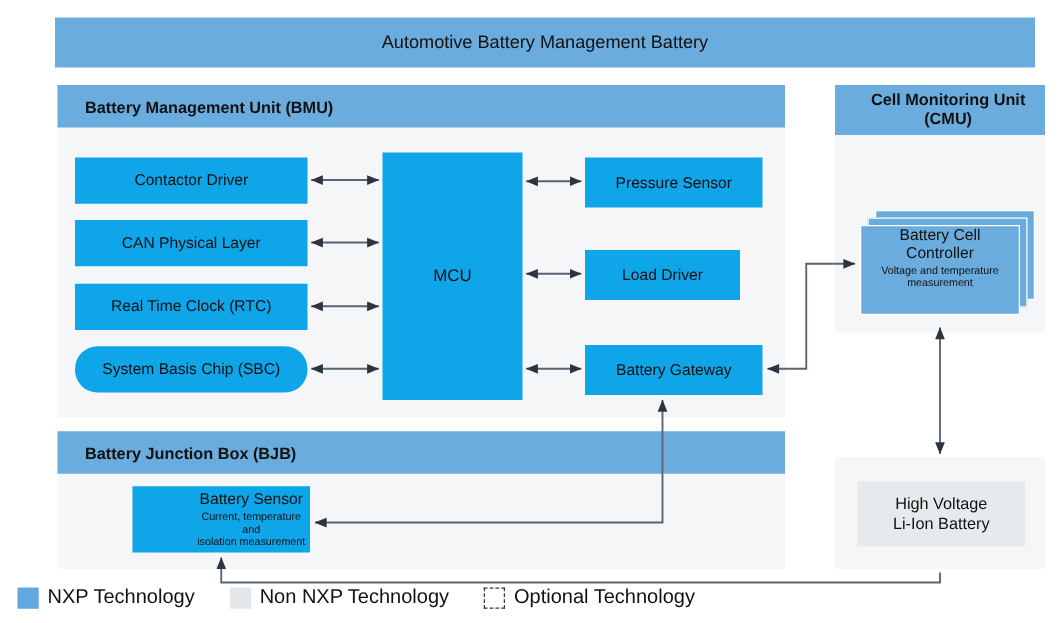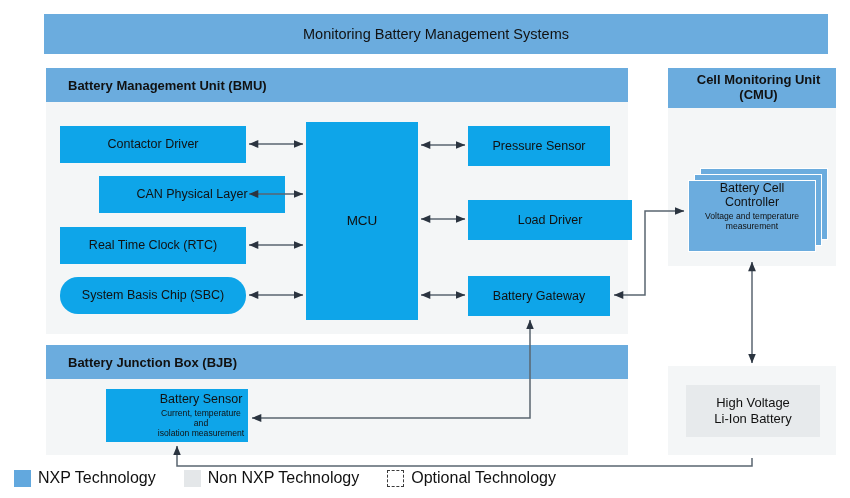--- a/index.html
+++ b/index.html
@@ -97,49 +97,49 @@
   .sw-non { background: #E4E7E9; }
   .sw-opt { background: #ffffff; border: 1.6px dashed #3b3b3b; box-sizing: border-box; }
   .legend-gap { width: 28px; }
 </style>
 </head>
 <body>
 
 <div id="canvas">
 
   <div class="abs title-bar">
-    <span>Monitoring Battery Management Systems</span>
+    <span>Automotive Battery Management Battery</span>
   </div>
 
   <div class="abs panel-body" style="left:46px; top:68px; width:582px; height:266px;"></div>
   <div class="abs panel-head" style="left:46px; top:68px; width:582px; height:34px;">
     <span>Battery Management Unit (BMU)</span>
   </div>
 
   <div class="abs nxp-box" style="left:60px; top:126px; width:186px; height:37px;">
     <span>Contactor Driver</span>
   </div>
-  <div class="abs nxp-box" style="left:60px; top:176px; width:186px; height:37px;margin-left:39px;">
+  <div class="abs nxp-box" style="left:60px; top:176px; width:186px; height:37px;">
     <span>CAN Physical Layer</span>
   </div>
   <div class="abs nxp-box" style="left:60px; top:227px; width:186px; height:37px;">
     <span>Real Time Clock (RTC)</span>
   </div>
   <div class="abs nxp-box" style="left:60px; top:277px; width:186px; height:37px;border-radius:18px;">
     <span>System Basis Chip (SBC)</span>
   </div>
 
   <div class="abs nxp-box" style="left:306px; top:122px; width:112px; height:198px;">
     <span class="mcu-label">MCU</span>
   </div>
 
   <div class="abs nxp-box" style="left:468px; top:126px; width:142px; height:40px;">
     <span>Pressure Sensor</span>
   </div>
-  <div class="abs nxp-box" style="left:468px; top:200px; width:164px; height:40px;">
+  <div class="abs nxp-box" style="left:468px; top:200px; width:124px; height:40px;">
     <span>Load Driver</span>
   </div>
   <div class="abs nxp-box" style="left:468px; top:276px; width:142px; height:40px;">
     <span>Battery Gateway</span>
   </div>
 
   <div class="abs panel-body" style="left:668px; top:68px; width:168px; height:198px;"></div>
   <div class="abs panel-head center" style="left:668px; top:68px; width:168px; height:40px;">
     <span>Cell Monitoring Unit</span>
     <span>(CMU)</span>

